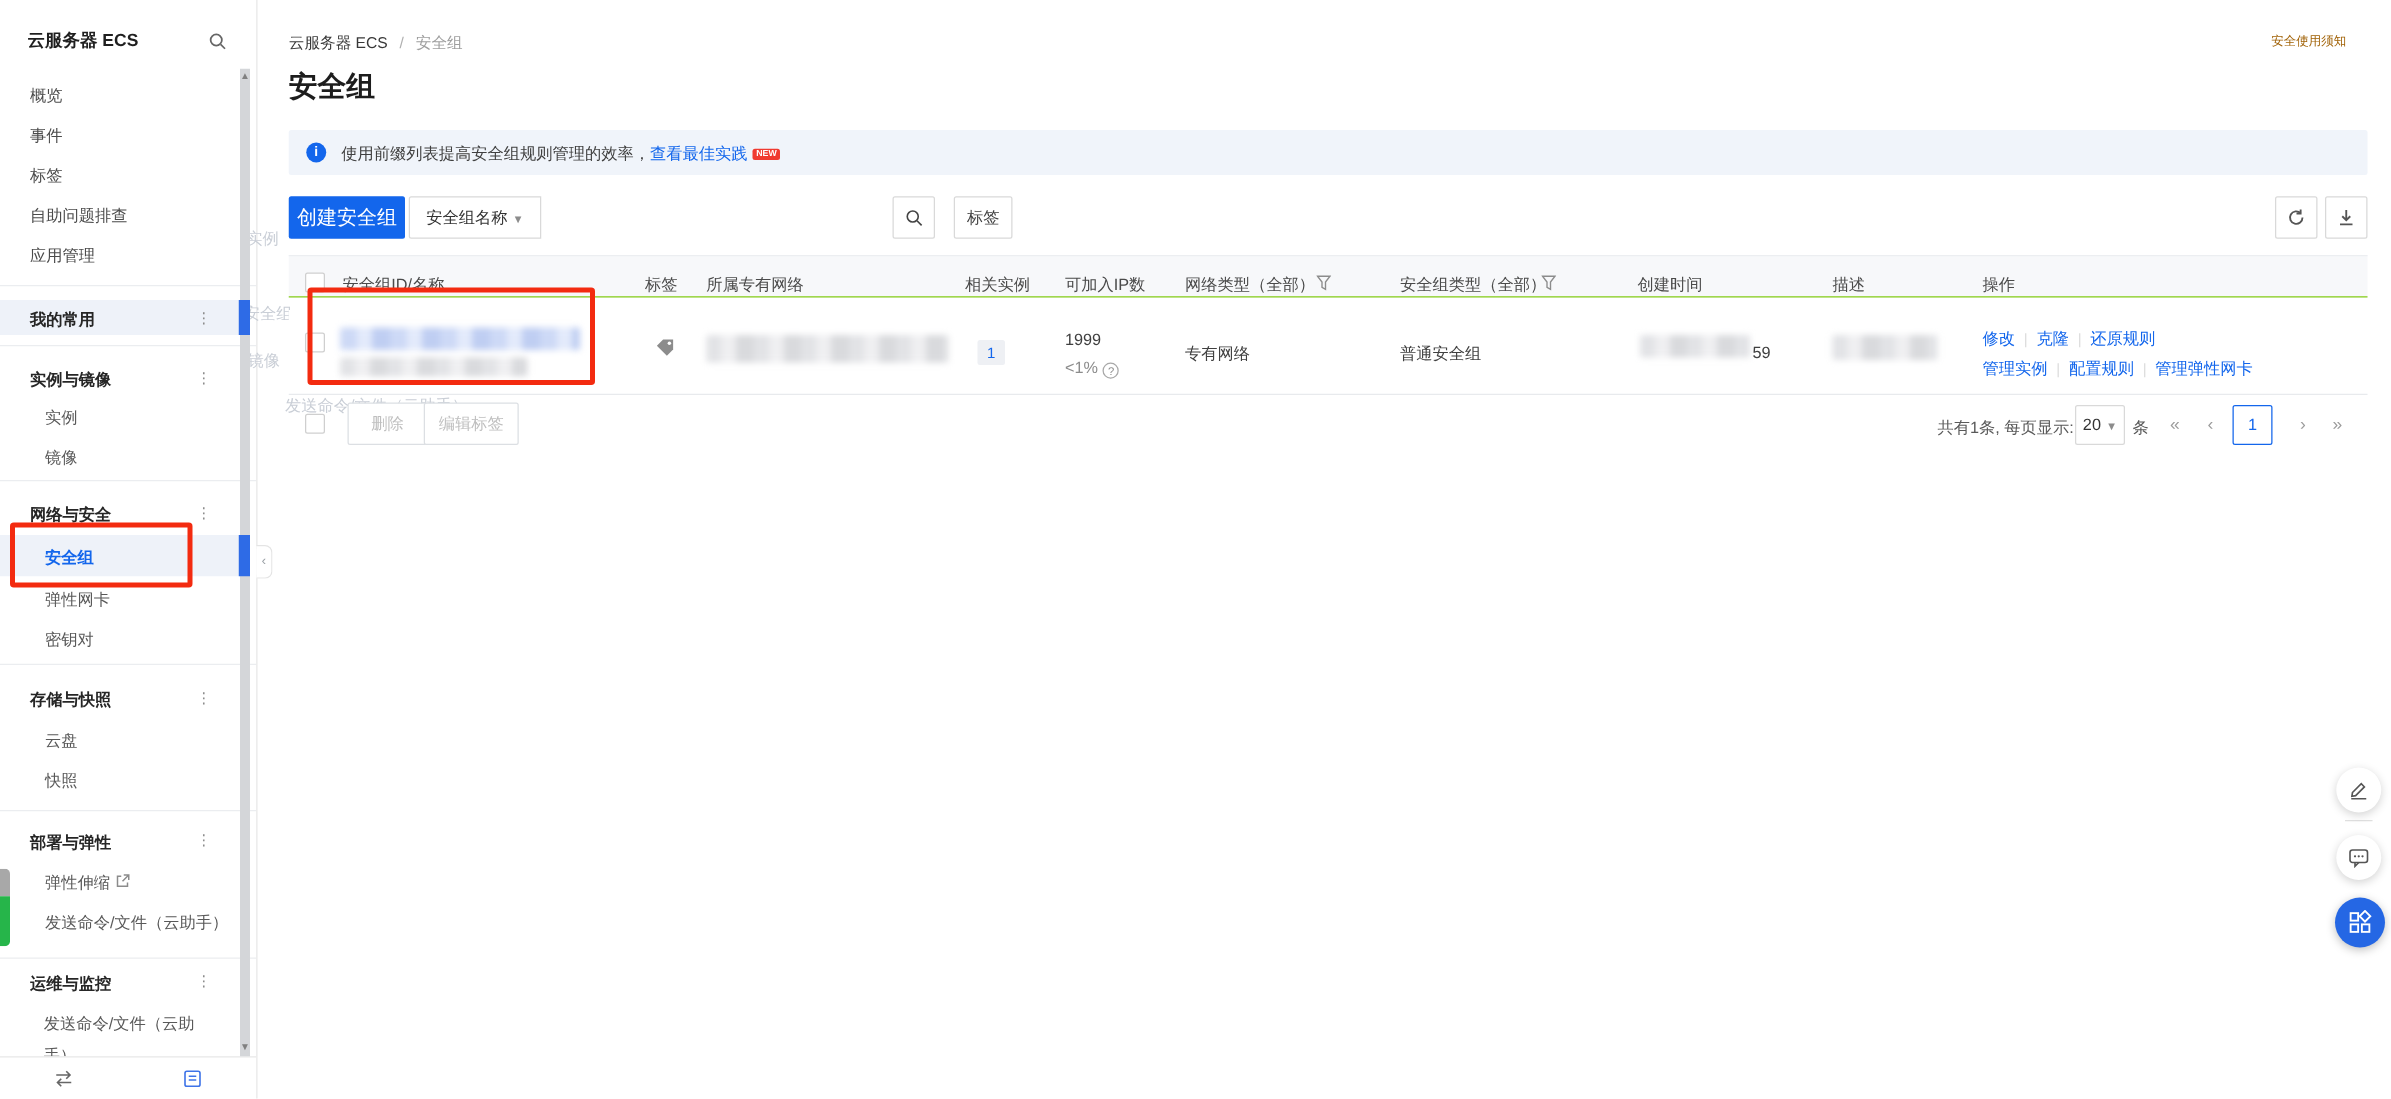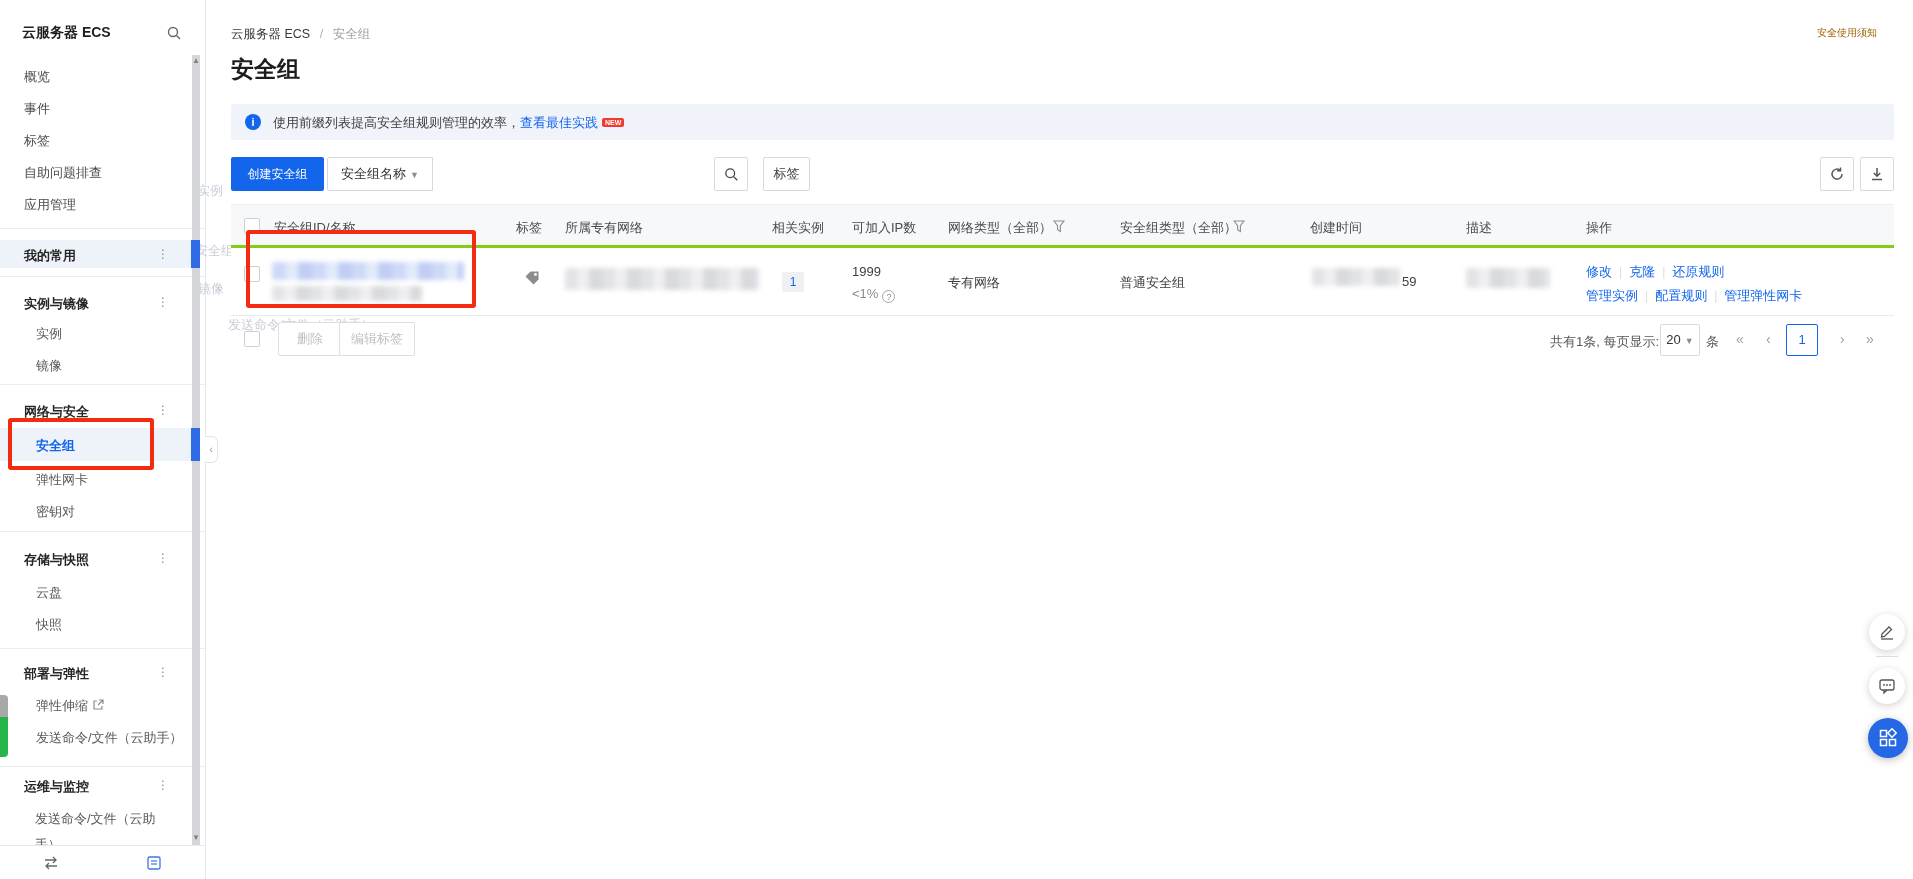--- a/index.html
+++ b/index.html
@@ -33,32 +33,32 @@
   .notice { position:absolute; left:1817px; top:26px; font-size:10px; color:#a16207; cursor:pointer; }
   .pg-title { position:absolute; left:231px; top:54px; font-size:23px; font-weight:bold; color:#1d1d1d; }
   .banner { position:absolute; left:231px; top:104px; width:1663px; height:36px; background:#f0f4fa; border-radius:2px; }
   .banner-i { position:absolute; left:14px; top:10px; width:16px; height:16px; background:#1366ec; border-radius:50%;
     color:#fff; font-size:11px; font-weight:bold; text-align:center; line-height:16px; font-style:normal; }
   .banner-tx { position:absolute; left:42px; top:10px; font-size:13px; color:#404040; }
   .banner-link { color:#1366ec; cursor:pointer; }
   .new-badge { display:inline-block; background:#f03a30; color:#fff; font-size:7px; font-weight:bold;
     border-radius:2px; padding:1px 3px; vertical-align:2px; margin-left:4px; }
   .btn-primary { position:absolute; left:231px; top:157px; width:93px; height:34px; background:#1366ec; color:#fff;
-    font-size:12px; border:none; border-radius:2px; cursor:pointer; }
+    font-size:16px; border:none; border-radius:2px; cursor:pointer; }
   .sel-box { position:absolute; left:327px; top:157px; width:106px; height:34px; border:1px solid #d9d9d9;
     border-radius:2px 0 0 2px; background:#fff; font-size:13px; color:#333; line-height:32px; text-align:center; cursor:pointer; }
   .caret { color:#8c8c8c; font-size:9px; margin-left:4px; }
   .inp { position:absolute; left:432px; top:157px; width:283px; height:34px; border:1px solid #d9d9d9; border-left:none;
     padding:0 10px; font-size:13px; color:#333; outline:none; }
   .inp::placeholder { color:#c0c4cc; }
   .btn-sq { position:absolute; top:157px; height:34px; background:#fff; border:1px solid #d9d9d9; border-radius:2px;
     cursor:pointer; font-size:13px; color:#404040; }
   
-  .thead { position:absolute; left:231px; top:204px; width:1663px; height:44px; background:#f7f8fa;
-    border-top:1px solid #eceef1; border-bottom:3px solid #84cc16; }
+  .thead { position:absolute; left:231px; top:204px; width:1663px; height:34px; background:#f7f8fa;
+    border-top:1px solid #eceef1; border-bottom:1px solid #84cc16; }
   .th { position:absolute; top:14px; font-size:13px; color:#4a4a4a; white-space:nowrap; }
   .funnel { position:absolute; top:15px; width:12px; height:13px; cursor:pointer; }
   .trow { position:absolute; left:231px; top:248px; width:1663px; height:68px; border-bottom:1px solid #e8eaed; background:#fff; }
   .cb { position:absolute; width:16px; height:16px; border:1px solid #cfcfcf; border-radius:2px; background:#fff; cursor:pointer; }
   .pill { position:absolute; border-radius:2px; filter:blur(2.5px); }
   .pill-blue { background:repeating-linear-gradient(90deg,#cdd9f6 0 14px,#e3eafb 14px 26px,#bfcef2 26px 40px); }
   .pill-gray { background:repeating-linear-gradient(90deg,#e2e3e6 0 12px,#efeff1 12px 24px,#d9dadd 24px 38px); }
   .cell { position:absolute; font-size:13px; color:#404040; white-space:nowrap; }
   .cell-gray { color:#8c8c8c; }
   .badge-count { position:absolute; width:22px; height:20px; background:#eef0f4; border-radius:2px; color:#1366ec;

